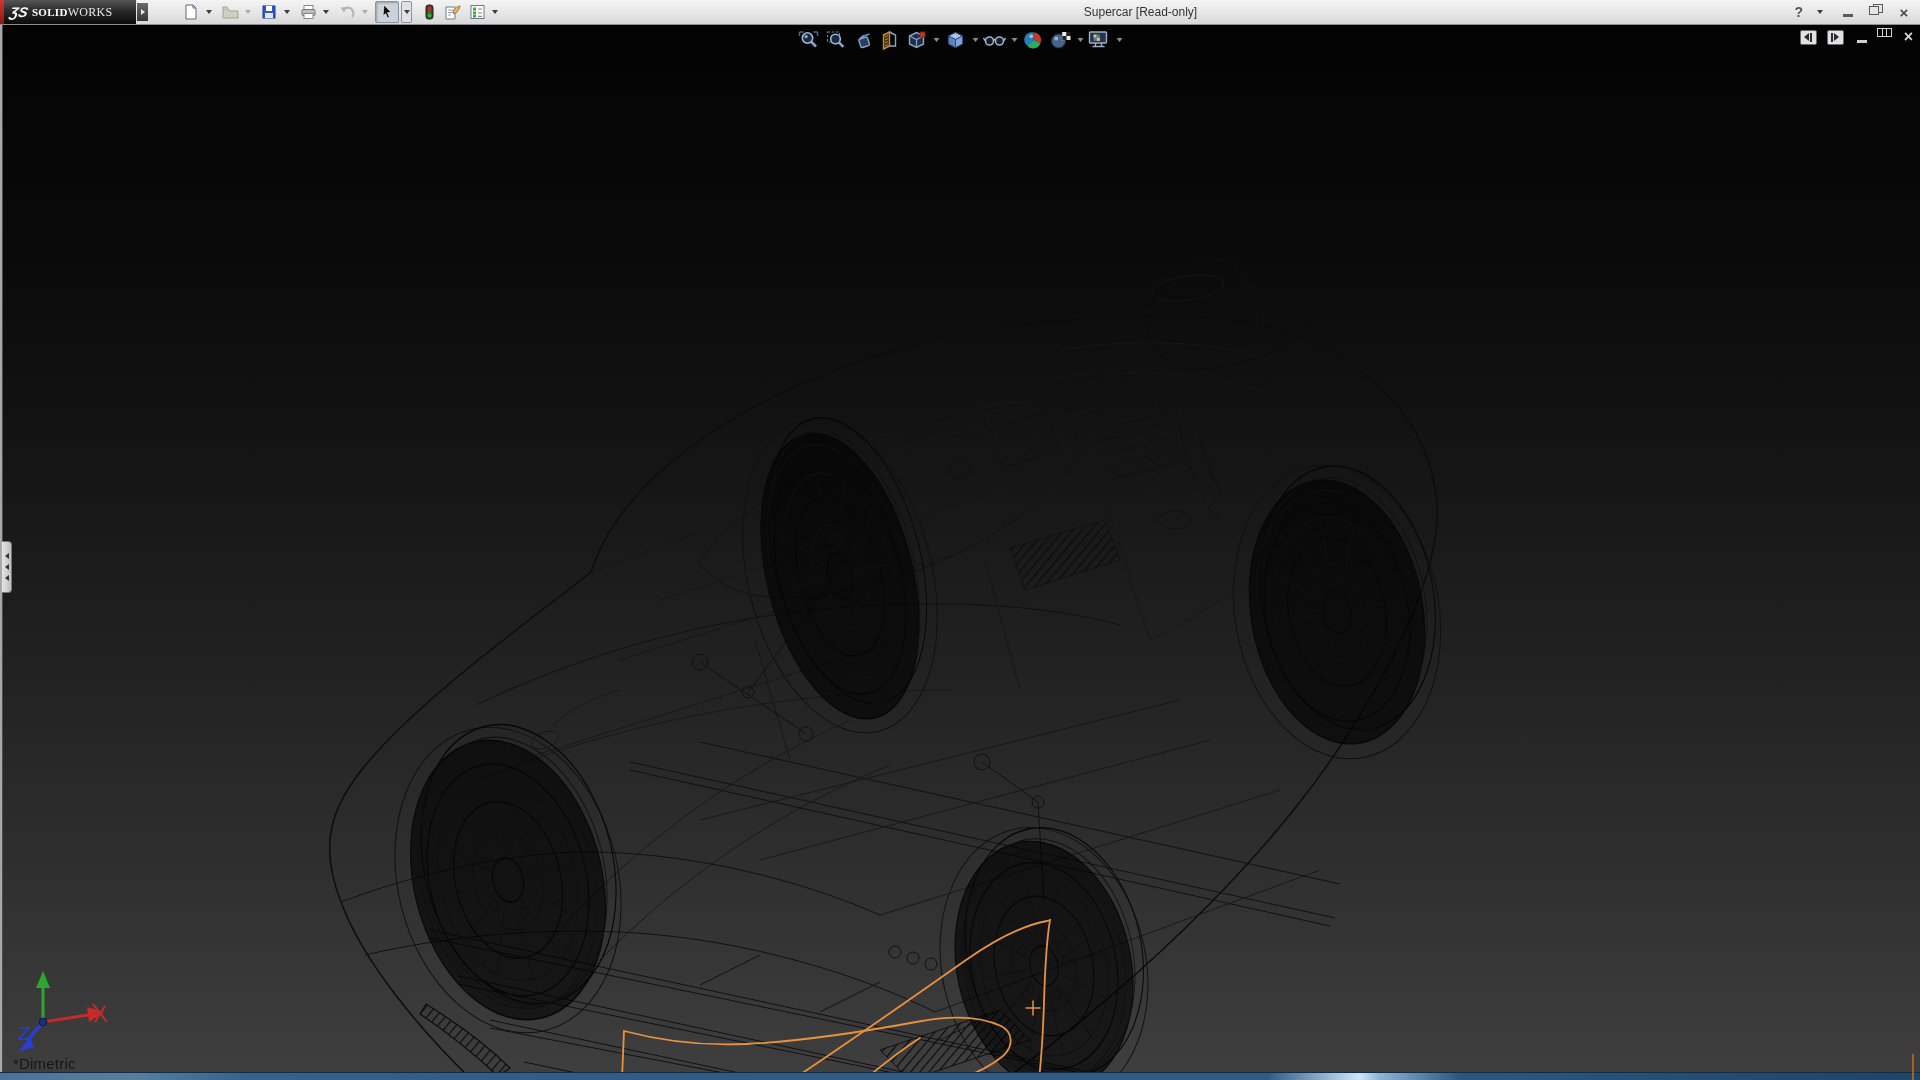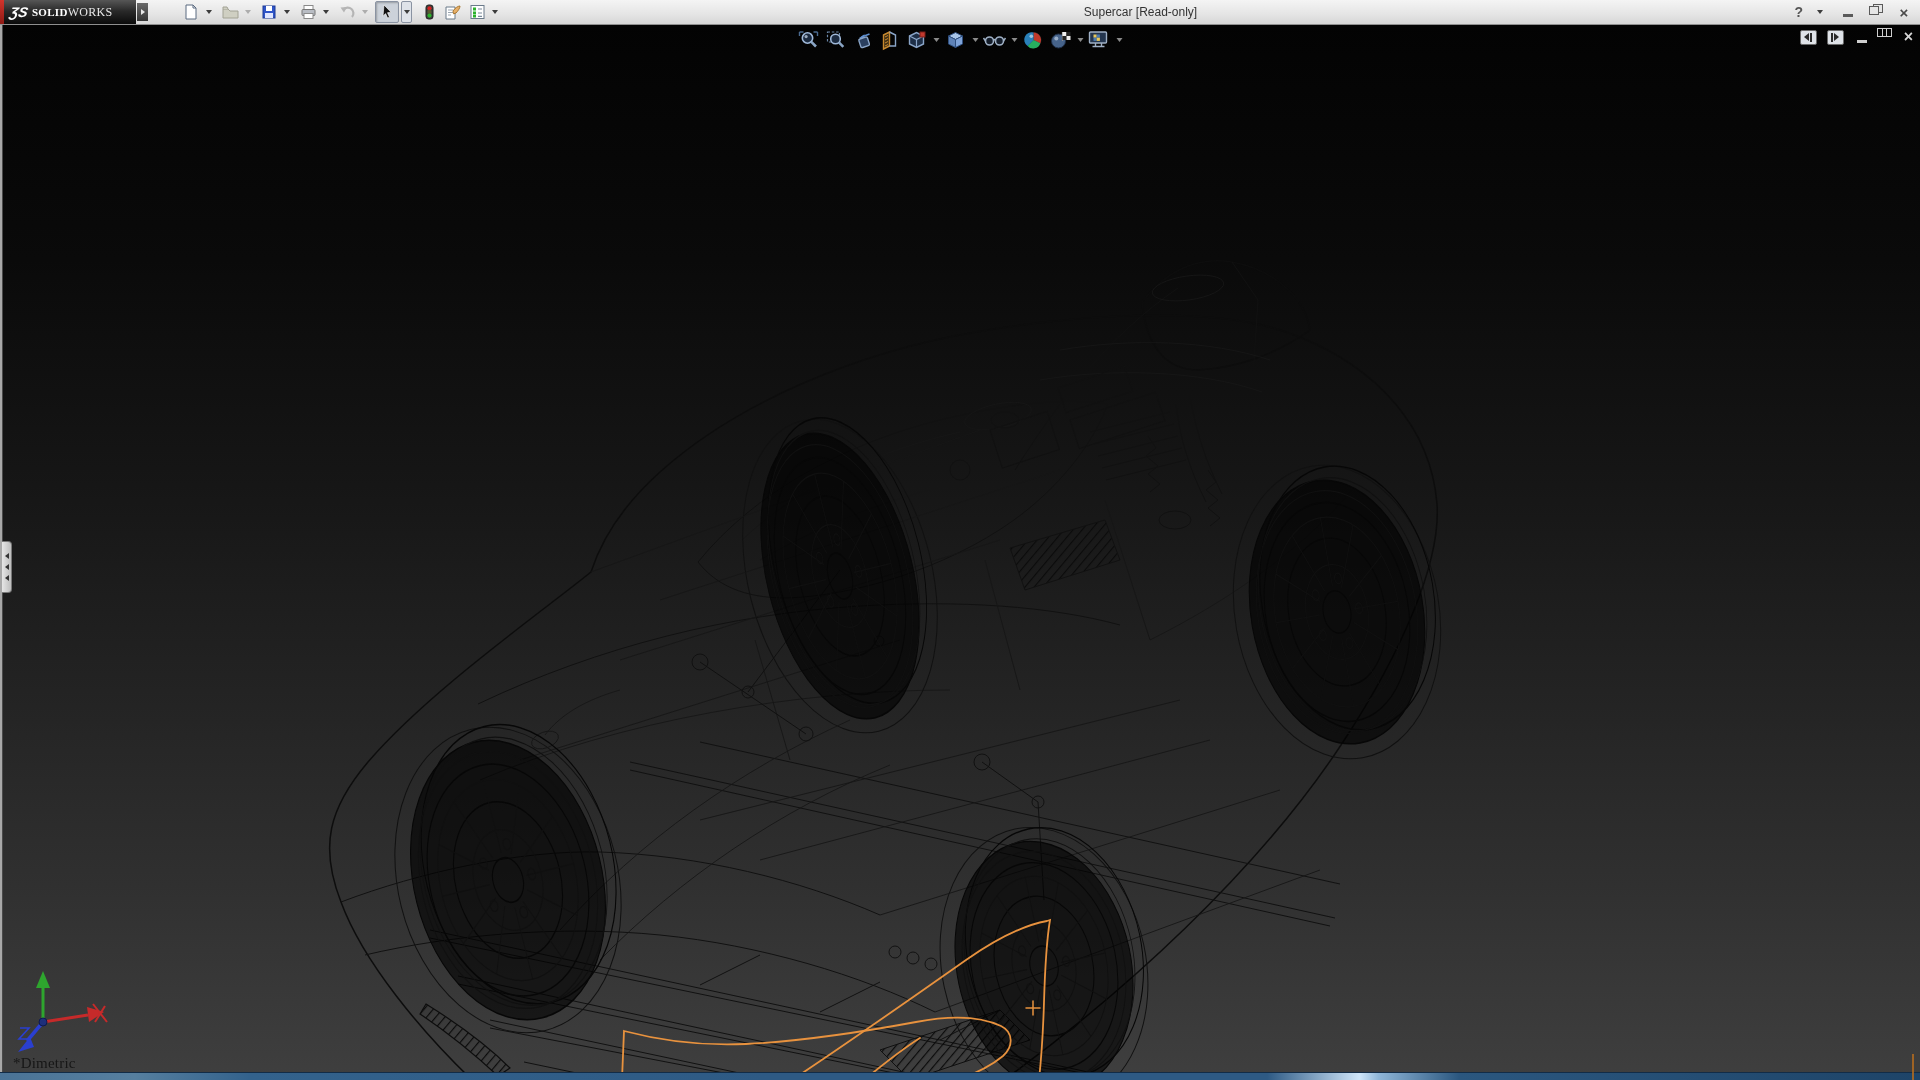--- a/index.html
+++ b/index.html
@@ -52,21 +52,21 @@
   .hu-caret{width:9px;height:24px;display:flex;align-items:center;justify-content:center;}
   .hu-caret .car{border-top-color:#8a8a8a;}
   
   .left-edge{position:absolute;left:0;top:24px;bottom:0;width:2px;background:#a8a8a8;z-index:15;}
   .left-edge2{position:absolute;left:2px;top:24px;bottom:0;width:1px;background:#4a4a4a;z-index:15;}
   .splitter{position:absolute;left:2px;top:541px;width:9px;height:50px;z-index:16;
     background:linear-gradient(90deg,#e6e6e6,#bdbdbd);border:1px solid #787878;border-left:none;
     border-radius:0 4px 4px 0;display:flex;flex-direction:column;align-items:center;justify-content:center;gap:5px;}
   .spl-tri{width:0;height:0;border-right:4px solid #333;border-top:3px solid transparent;border-bottom:3px solid transparent;}
   
-  .view-label{position:absolute;left:13px;bottom:8px;font-size:15px;color:#161616;z-index:18;letter-spacing:.2px;font-family:Liberation Serif, serif;}
+  .view-label{position:absolute;left:13px;bottom:8px;font-size:15px;color:#161616;z-index:18;letter-spacing:.2px;}
   .status-strip{position:absolute;left:0;right:0;bottom:0;height:7px;z-index:25;border-top:1px solid #122c47;
     background:linear-gradient(90deg,#4a7396 0%,#567f9f 7%,#33628c 13%,#2e5a84 40%,#2e5a84 66%,#cfe6fa 70.8%,#8fb6d8 71.8%,#2b577f 76%,#1e4468 100%);}
   .status-tick{position:absolute;right:6px;bottom:0;width:2px;height:26px;background:#b06a20;opacity:.85;z-index:26;}
   
   .scene{position:absolute;left:0;top:0;width:1920px;height:1080px;z-index:5;}
   .c1{fill:none;stroke:#0d0d0d;stroke-width:1.5;}
   .c2{fill:none;stroke:#111111;stroke-width:1;}
   .c3{fill:none;stroke:#161616;stroke-width:.9;}
   .wl{fill:none;stroke:#070707;stroke-width:1.1;}
   .wl2{fill:none;stroke:#101010;stroke-width:.9;}

